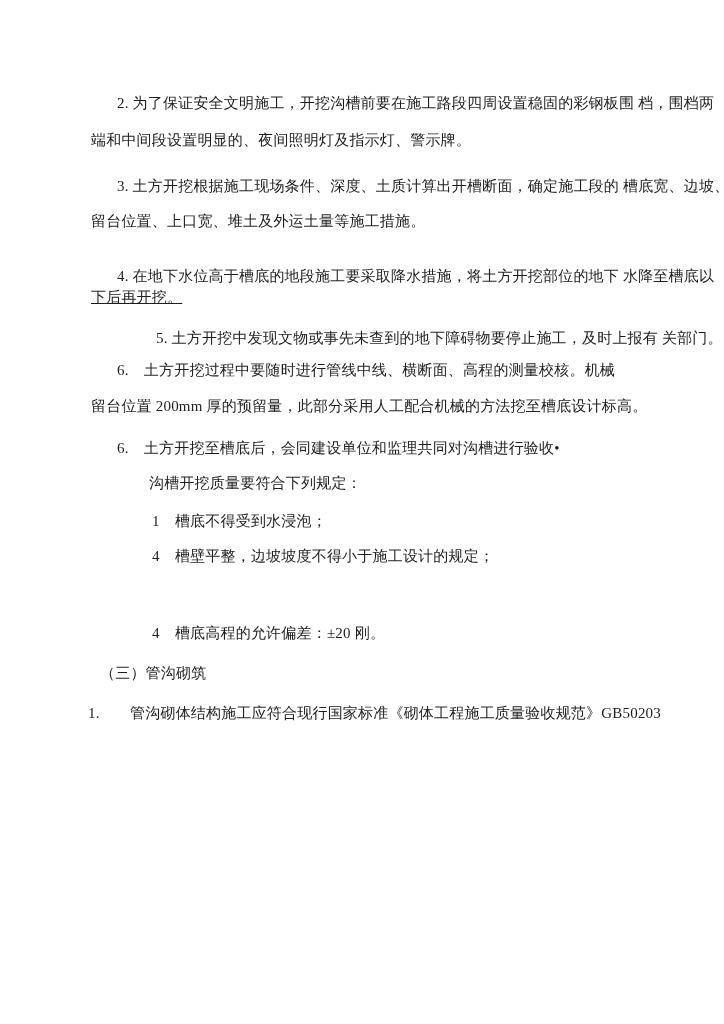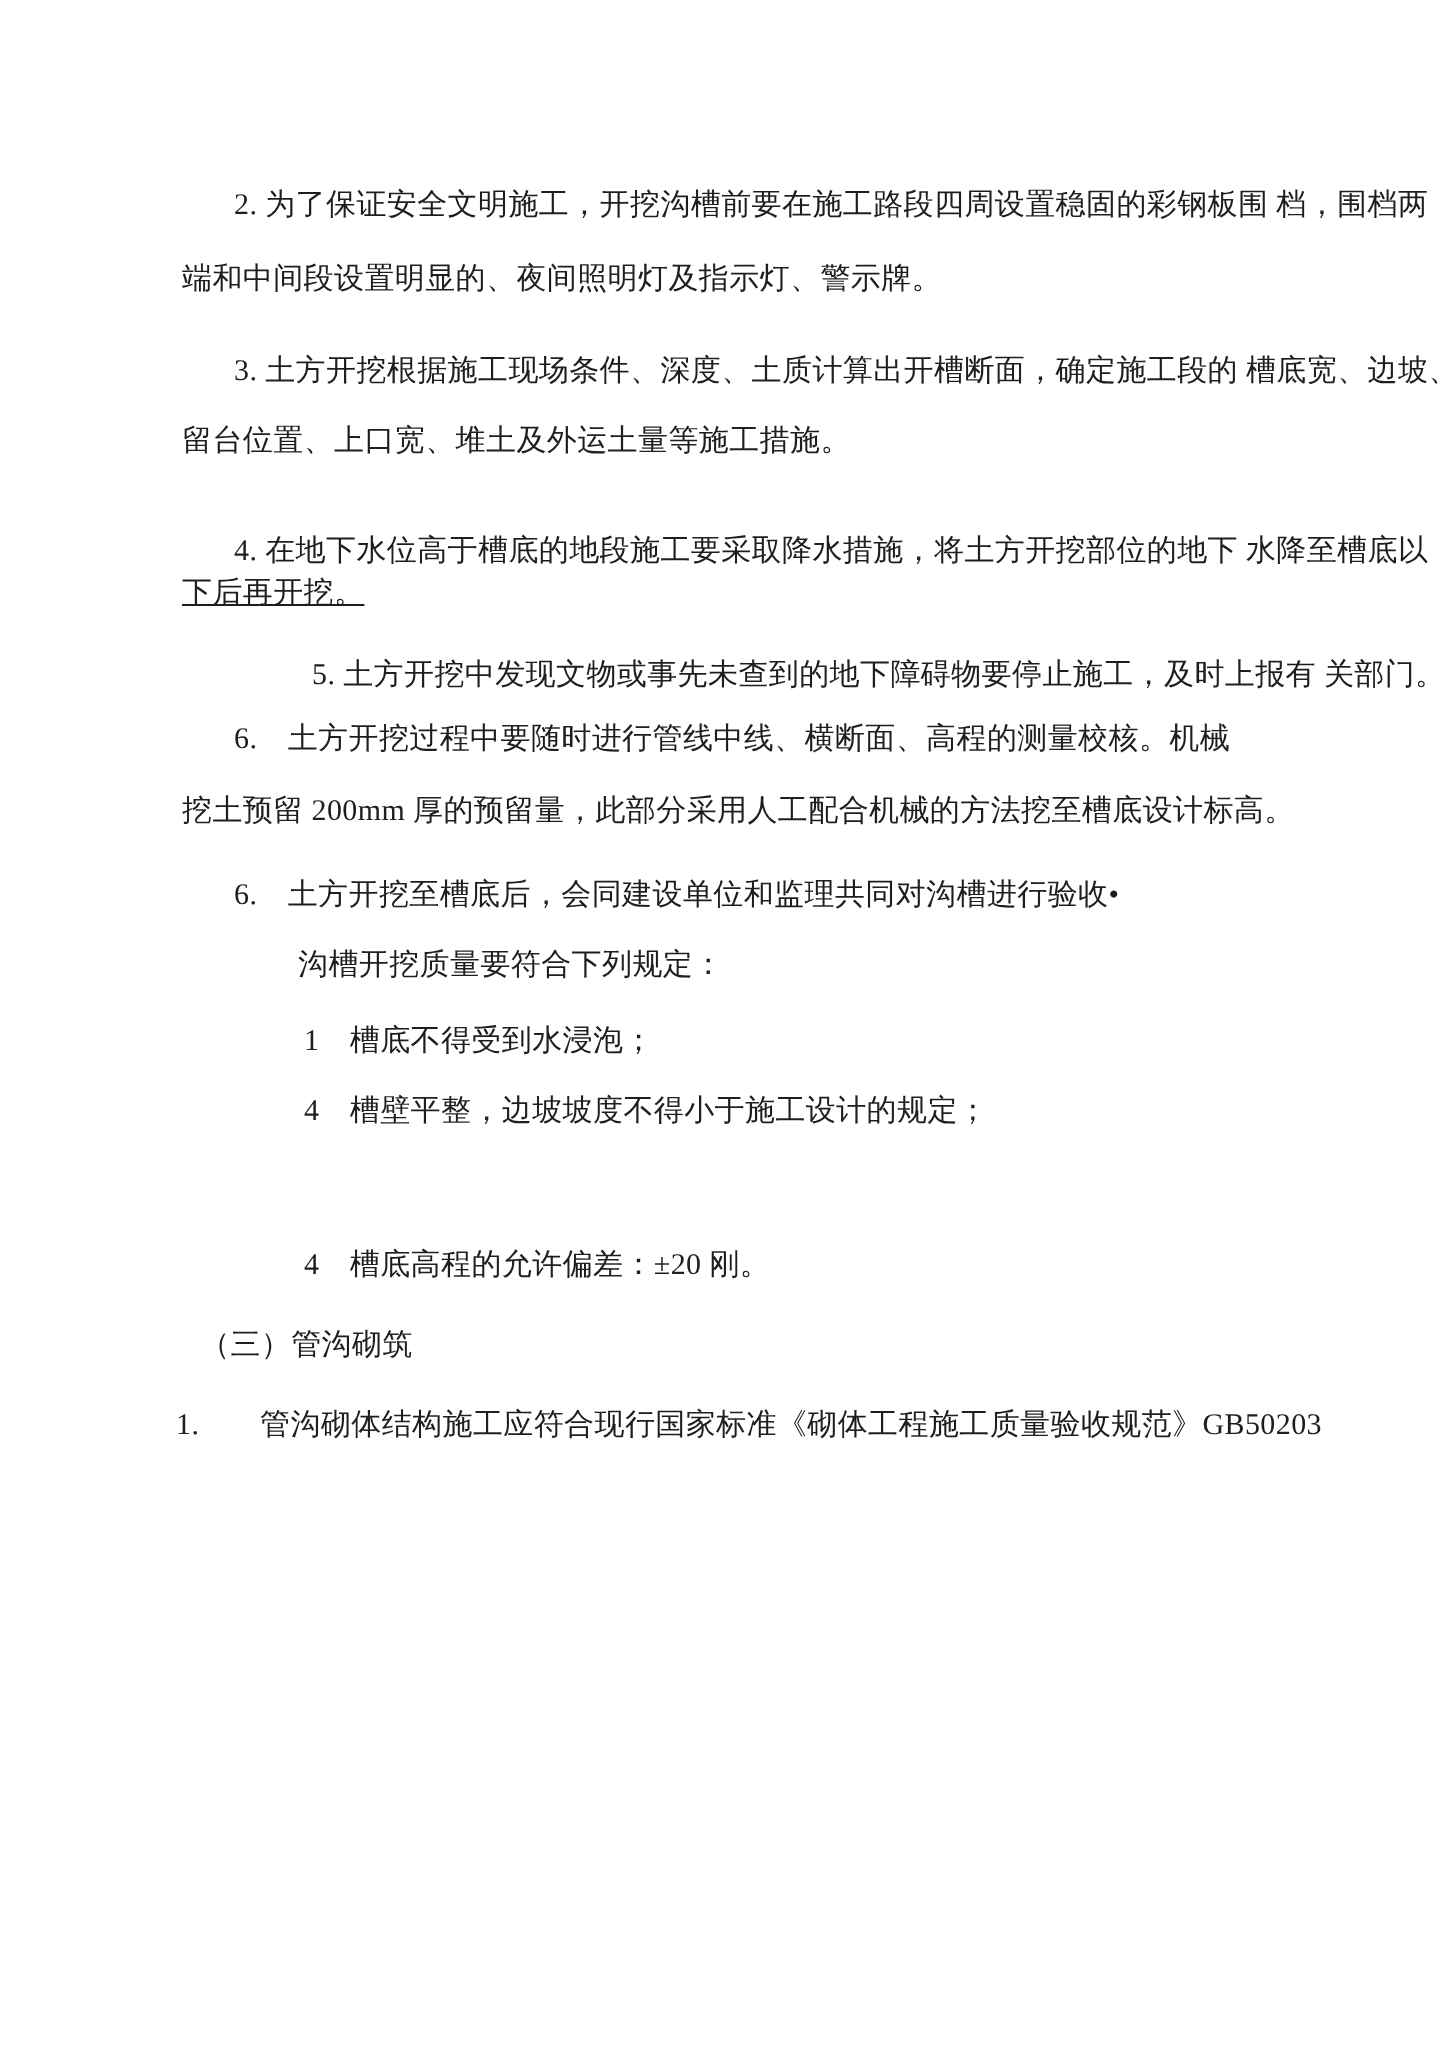--- a/index.html
+++ b/index.html
@@ -48,21 +48,21 @@
 
 <div class="page">
   <div class="line ln1">2. 为了保证安全文明施工，开挖沟槽前要在施工路段四周设置稳固的彩钢板围 档，围档两</div>
   <div class="line ln2">端和中间段设置明显的、夜间照明灯及指示灯、警示牌。</div>
   <div class="line ln3">3. 土方开挖根据施工现场条件、深度、土质计算出开槽断面，确定施工段的 槽底宽、边坡、</div>
   <div class="line ln4">留台位置、上口宽、堆土及外运土量等施工措施。</div>
   <div class="line ln5">4. 在地下水位高于槽底的地段施工要采取降水措施，将土方开挖部位的地下 水降至槽底以</div>
   <div class="line ln6">下后再开挖。</div>
   <div class="line ln7">5. 土方开挖中发现文物或事先未查到的地下障碍物要停止施工，及时上报有 关部门。</div>
   <div class="line ln8">6.　土方开挖过程中要随时进行管线中线、横断面、高程的测量校核。机械</div>
-  <div class="line ln9">挖土预留 200mm 厚的预留量，此部分采用人工配合机械的方法挖至槽底设计标高。</div>
+  <div class="line ln9">留台位置 200mm 厚的预留量，此部分采用人工配合机械的方法挖至槽底设计标高。</div>
   <div class="line ln10">6.　土方开挖至槽底后，会同建设单位和监理共同对沟槽进行验收•</div>
   <div class="line ln11">沟槽开挖质量要符合下列规定：</div>
   <div class="line ln12">1　槽底不得受到水浸泡；</div>
   <div class="line ln13">4　槽壁平整，边坡坡度不得小于施工设计的规定；</div>
   <div class="line ln15">4　槽底高程的允许偏差：±20 刚。</div>
   <div class="line ln16">（三）管沟砌筑</div>
   <div class="line ln17">1.　　管沟砌体结构施工应符合现行国家标准《砌体工程施工质量验收规范》GB50203</div>
 </div>
 
 </body></html>

